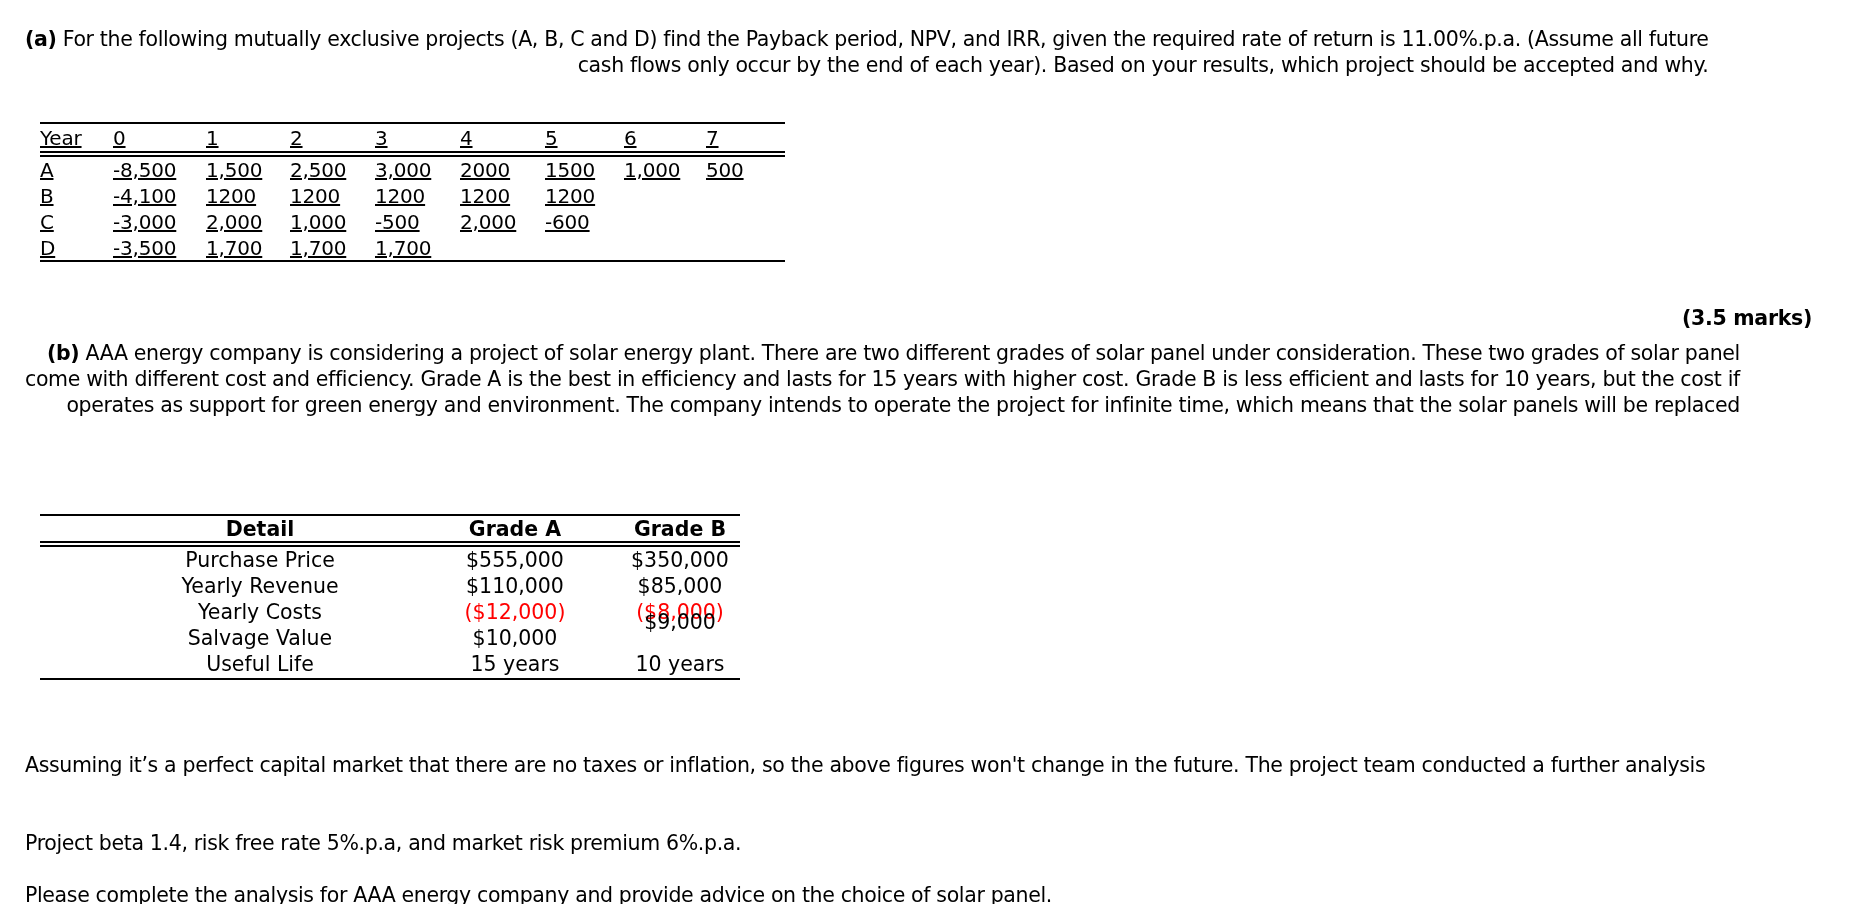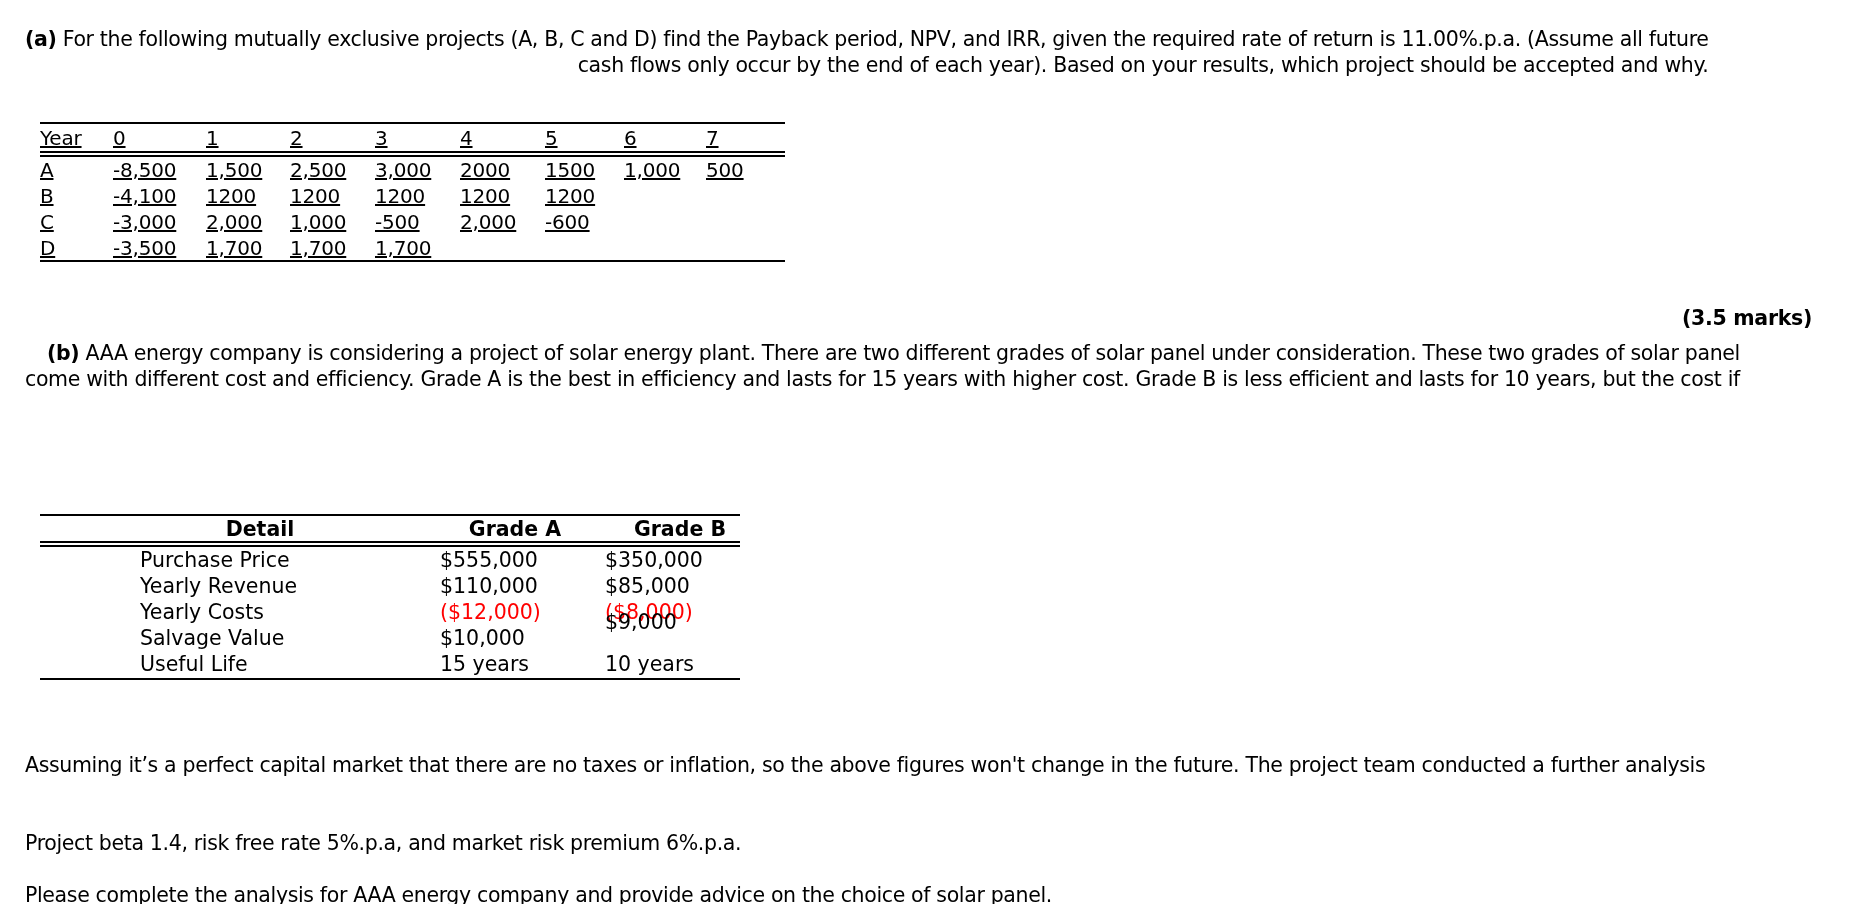--- a/index.html
+++ b/index.html
@@ -19,21 +19,21 @@
   #t1 .rule-bot { position: absolute; left: 0; top: 138px; width: 745px; height: 2px; background: #000; }
   #t1 .cell { position: absolute; font-size: 20px; white-space: nowrap; letter-spacing: -0.2px; text-decoration: underline; }
 
   
   #t2 { position: absolute; left: 40px; top: 514px; width: 700px; }
   #t2 .rule-top { position: absolute; left: 0; top: 0; width: 700px; height: 2px; background: #000; }
   #t2 .rule-dbl1 { position: absolute; left: 0; top: 27px; width: 700px; height: 2px; background: #000; }
   #t2 .rule-dbl2 { position: absolute; left: 0; top: 31px; width: 700px; height: 2px; background: #000; }
   #t2 .rule-bot { position: absolute; left: 0; top: 164px; width: 700px; height: 2px; background: #000; }
   #t2 .hdr { font-weight: bold; position: absolute; top: 3px; text-align: center; }
-  #t2 .row { position: absolute; text-align: left; white-space: nowrap; }
+  #t2 .row { position: absolute; text-align: center; white-space: nowrap; }
   .neg { color: #ff0000; }
   .marks { position: absolute; right: 40px; top: 306px; font-weight: bold; font-size: 20.5px; letter-spacing: -0.3px; }
 </style>
 </head>
 <body>
 
 <div class="para" style="top:26px;">
   <span class="line"><b>(a)</b><span> For the following mutually exclusive projects (A, B, C and D) find the Payback period, NPV, and IRR, given the required rate of return is 11.00%.p.a. (Assume all future</span></span>
   <span class="line">cash flows only occur by the end of each year). Based on your results, which project should be accepted and why.</span>
 </div>
@@ -85,20 +85,21 @@
   <span class="cell" style="left:166px;top:114px">1,700</span>
   <span class="cell" style="left:250px;top:114px">1,700</span>
   <span class="cell" style="left:335px;top:114px">1,700</span>
 </div>
 
 <div class="marks">(3.5 marks)</div>
 
 <div class="para" style="top:340px;">
   <span class="line"><b>(b)</b><span> AAA energy company is considering a project of solar energy plant. There are two different grades of solar panel under consideration. These two grades of solar panel</span></span>
   <span class="line">come with different cost and efficiency. Grade A is the best in efficiency and lasts for 15 years with higher cost. Grade B is less efficient and lasts for 10 years, but the cost if</span>
+  <span class="line">operates as support for green energy and environment. The company intends to operate the project for infinite time, which means that the solar panels will be replaced</span>
 </div>
 
 <div id="t2">
   <div class="rule-top"></div>
   <div class="rule-dbl1"></div>
   <div class="rule-dbl2"></div>
   <div class="rule-bot"></div>
 
   <span class="hdr" style="left:100px;width:240px">Detail</span>
   <span class="hdr" style="left:400px;width:150px">Grade A</span>

